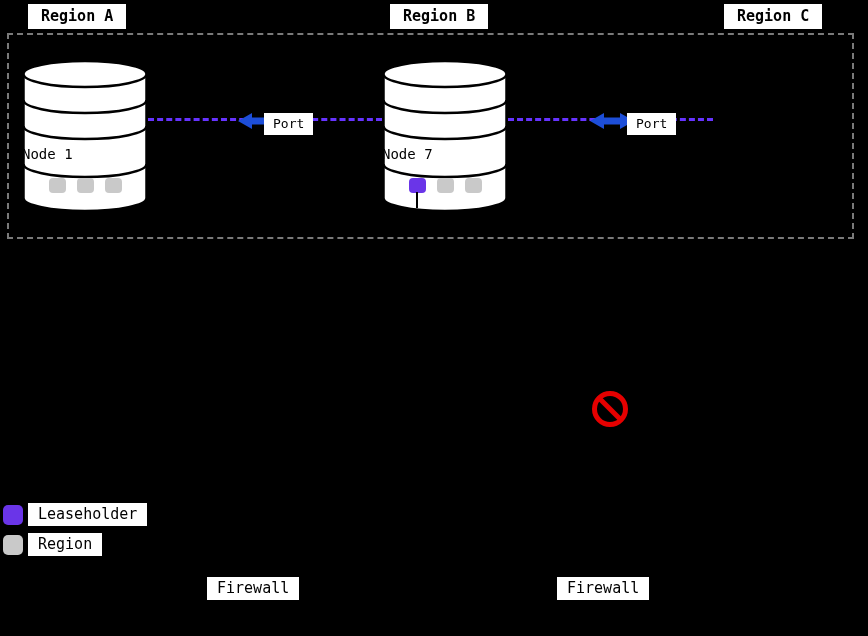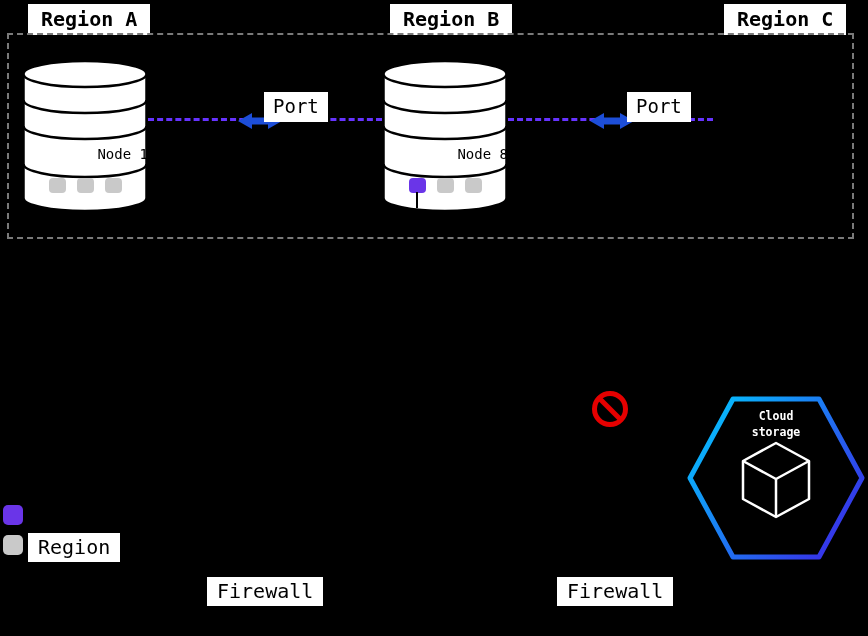--- a/index.html
+++ b/index.html
@@ -1,32 +1,32 @@
 <!DOCTYPE html>
 <html style="--background: #000000; --leaseholder: #6a35e8; --replica: #c9c9c9; --link: #6633ff; --arrow: #1d4ed8; --prohibition: #e60000; --boundary: #7a7a7a; --hex-gradient-start: #00ccff; --hex-gradient-end: #3633e8;"><head>
 <meta charset="utf-8">
 <style>
   * { margin:0; padding:0; box-sizing:border-box; }
   html,body { background:#000; }
   body { font-family:"DejaVu Sans Mono","Liberation Mono",monospace; }
   #canvas { position:relative; width:868px; height:636px; background:var(--background,#000); overflow:hidden; }
 
-  .label-box { position:absolute; background:#ffffff; color:#000; font-size:20px; line-height:1.25; padding:2px 10px; white-space:nowrap; }
+  .label-box { position:absolute; background:#ffffff; color:#000; font-size:15px; line-height:1.25; padding:2px 10px; white-space:nowrap; }
   .region-label { font-weight:bold; padding:3px 13px; }
-  .port-label { font-size:19px; padding:3px 9px; }
+  .port-label { font-size:13px; padding:3px 9px;margin-top:21px; }
 
   .cluster-box { position:absolute; left:7px; top:33px; width:847px; height:206px; border:2px dashed var(--boundary,#7a7a7a); }
 
   .dashed-link { position:absolute; height:0; border-top:3px dashed var(--link,#6633ff); }
   .arrow, svg.abs { position:absolute; }
 
   .node { position:absolute; top:60px; width:126px; height:152px; }
   .cylinder { position:absolute; left:0; top:0; }
   .divider { fill:none; stroke:#000; stroke-width:2.5; }
-  .node-label { position:absolute; top:86px; left:0; width:100%; text-align:right; font-size:14px; color:#000; }
+  .node-label { position:absolute; top:86px; left:0; width:100%; text-align:left; font-size:14px; color:#000; }
   .squares { position:absolute; top:118px; left:0; width:100%; display:flex; justify-content:center; gap:11px; }
   .square-slot { position:relative; width:17px; height:15px; }
   .replica-square { width:17px; height:15px; border-radius:4px; }
   .leaseholder { background:var(--leaseholder,#6a35e8); }
   .replica { background:var(--replica,#c9c9c9); }
   .stub { position:absolute; top:14px; left:7.5px; width:2px; height:16px; background:#000; }
 
   .legend-swatch { position:absolute; width:20px; height:20px; border-radius:5px; }
 
   .hexagon { position:absolute; width:180px; height:168px; }
@@ -80,61 +80,43 @@
   </div>
 
   <div class="node" style="left:382px">
     <svg class="cylinder" width="126" height="152" viewBox="0 0 126 152">
       <path d="M1.5 14 L1.5 138 A61.5 13 0 0 0 124.5 138 L124.5 14 Z" fill="#fff" stroke="#000" stroke-width="2.5"></path>
       <path class="divider" d="M1.5 40 A61.5 13 0 0 0 124.5 40"></path>
       <path class="divider" d="M1.5 66 A61.5 13 0 0 0 124.5 66"></path>
       <path class="divider" d="M1.5 104 A61.5 13 0 0 0 124.5 104"></path>
       <ellipse cx="63" cy="14" rx="61.5" ry="13" fill="#fff" stroke="#000" stroke-width="2.5"></ellipse>
     </svg>
-    <div class="node-label">Node 8</div>
+    <div class="node-label">Node 7</div>
     <div class="squares">
         <div class="square-slot">
           <div class="replica-square leaseholder"></div>
           <div class="stub"></div>
         </div>
         <div class="square-slot">
           <div class="replica-square replica"></div>
         </div>
         <div class="square-slot">
           <div class="replica-square replica"></div>
         </div>
       </div>
   </div>
 
 
   <svg class="abs" style="left:590px;top:389px" width="40" height="40" viewBox="0 0 40 40">
     <circle cx="20" cy="20" r="15.5" fill="none" stroke-width="5" stroke="#e60000"></circle>
     <line x1="9.5" y1="9.5" x2="30.5" y2="30.5" stroke-width="5" stroke="#e60000"></line>
   </svg>
 
-  <div class="hexagon" style="left:686px;top:394px">
-    <svg width="180" height="168" viewBox="0 0 180 168">
-      <defs>
-        <linearGradient id="hexgrad" x1="0%" y1="0%" x2="100%" y2="70%">
-          <stop offset="0%" stop-color="#00ccff"></stop>
-          <stop offset="100%" stop-color="#3633e8"></stop>
-        </linearGradient>
-      </defs>
-      <polygon points="4,84 47,5 133,5 176,84 133,163 47,163" fill="#000" stroke="url(#hexgrad)" stroke-width="5" stroke-linejoin="round"></polygon>
-    </svg>
-    <div class="cloud-label">Cloud storage</div>
-    <svg class="cube" width="72" height="80" viewBox="0 0 72 80">
-      <g fill="none" stroke="#fff" stroke-width="2.5" stroke-linejoin="round">
-        <polygon points="36,3 69,21 69,59 36,77 3,59 3,21"></polygon>
-        <polyline points="3,21 36,39 69,21"></polyline>
-        <line x1="36" y1="39" x2="36" y2="77"></line>
-      </g>
-    </svg>
-  </div>
 
   <div class="legend-swatch leaseholder" style="left:3px;top:505px"></div>
+  <div class="label-box" style="left:28px;top:503px">Leaseholder</div>
   <div class="legend-swatch replica" style="left:3px;top:535px"></div>
   <div class="label-box" style="left:28px;top:533px">Region</div>
 
   <div class="label-box" style="left:207px;top:577px">Firewall</div>
   <div class="label-box" style="left:557px;top:577px">Firewall</div>
 
 </div>
 
 </body></html>

